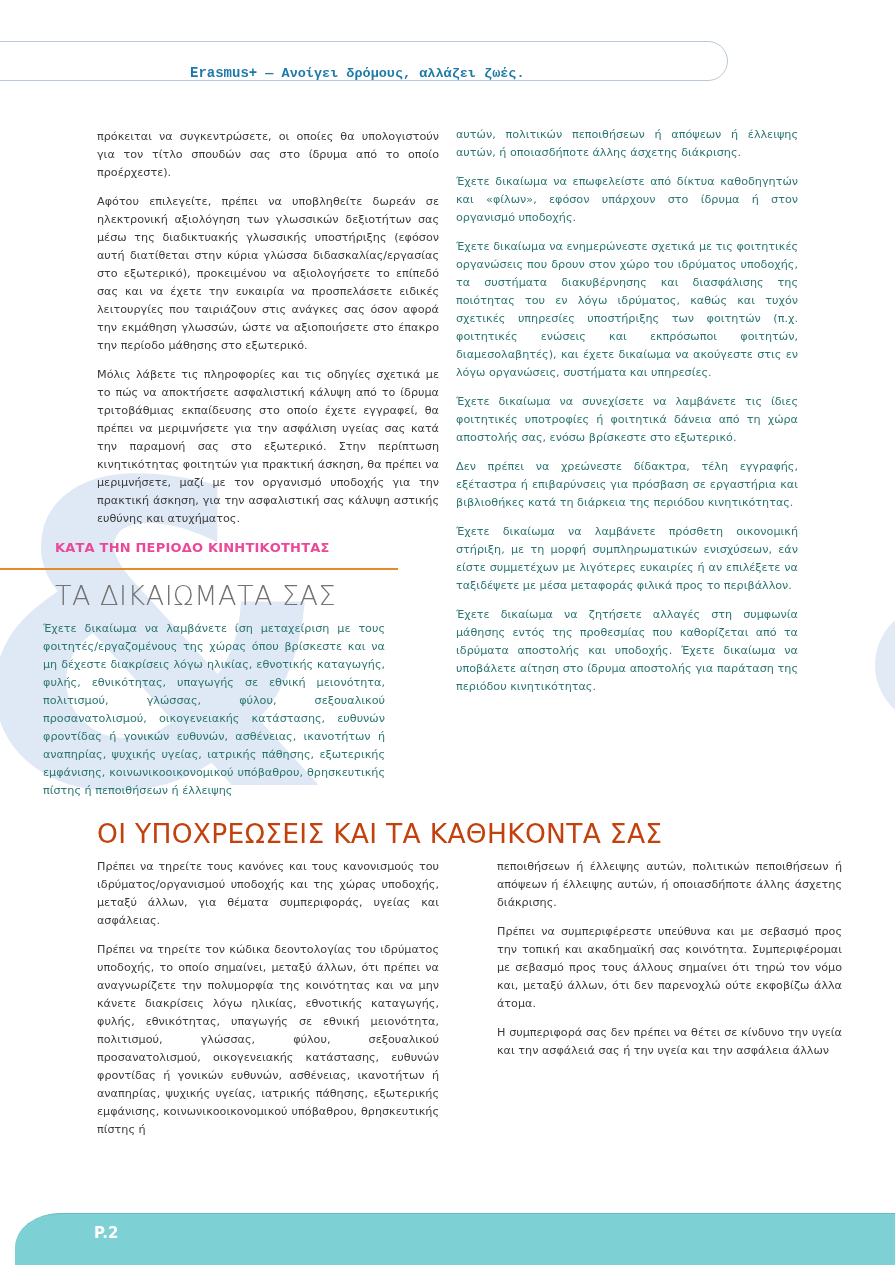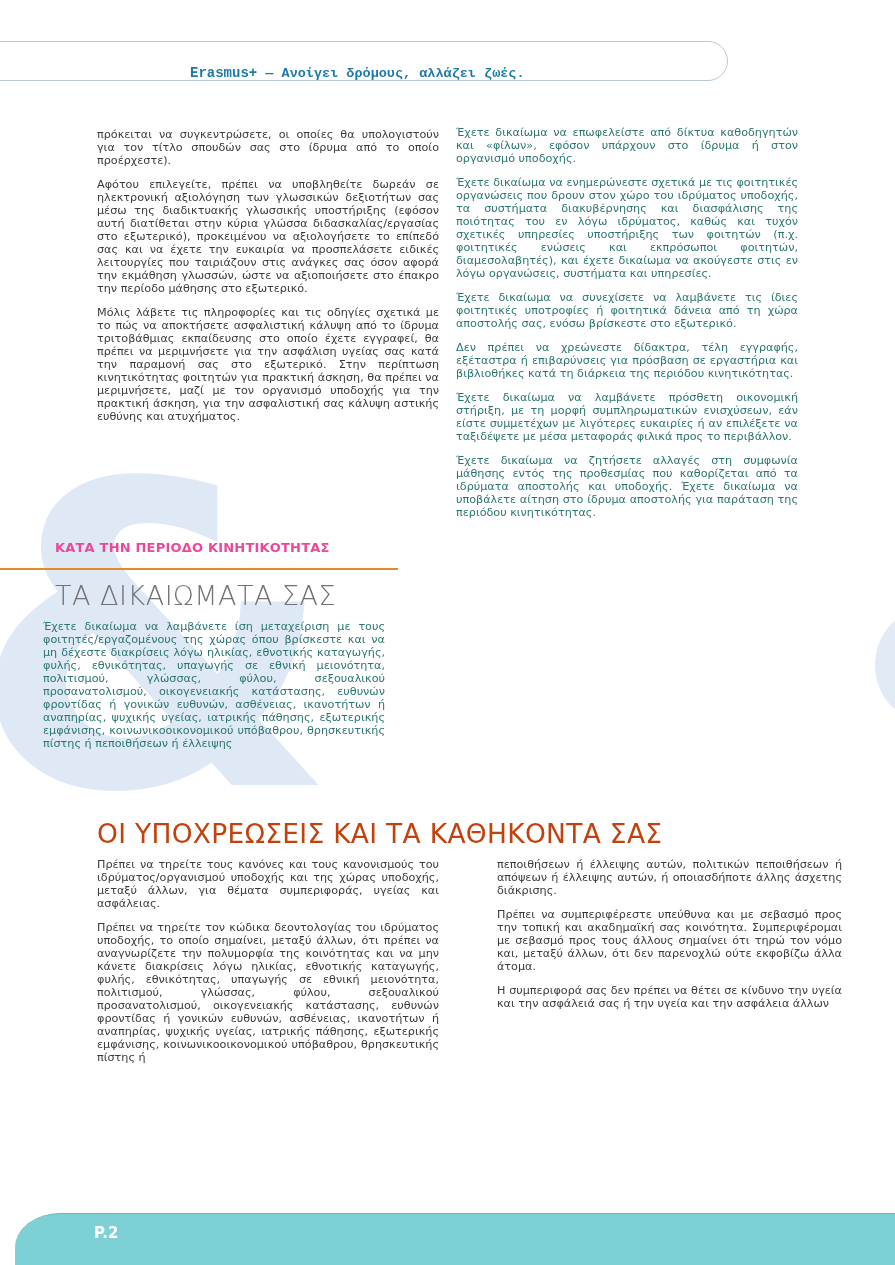--- a/index.html
+++ b/index.html
@@ -23,21 +23,21 @@
   .amp {
     position:absolute; left:-30px; top:430px;
     font-size:420px; line-height:1; color:#dfe8f5; font-weight:bold;
     font-family:"DejaVu Sans", sans-serif; z-index:0; user-select:none;
   }
   .circle-right {
     position:absolute; left:875px; top:605px; width:120px; height:120px;
     border-radius:50%; background:#e2eaf6; z-index:0;
   }
   .col {
-    position:absolute; font-size:11.2px; line-height:13px;
+    position:absolute; font-size:11.2px; line-height:18px;
     text-align:justify; z-index:1;
   }
   .col p { margin:0 0 11px 0; }
   .dark { color:#3a3a3a; }
   .teal { color:#2b7570; }
   #col-a { left:97px; top:128px; width:342px; }
   #col-b { left:456px; top:126px; width:342px; }
   .section-label {
     position:absolute; left:55px; top:540px; z-index:1;
     font-size:13px; font-weight:bold; color:#ec4899; letter-spacing:0.2px;
@@ -80,20 +80,21 @@
   <span class="brand">Erasmus+</span><span> — </span><span>Ανοίγει δρόμους, αλλάζει ζωές.</span>
 </div>
 
 <div class="col dark" id="col-a">
   <p>πρόκειται να συγκεντρώσετε, οι οποίες θα υπολογιστούν για τον τίτλο σπουδών σας στο ίδρυμα από το οποίο προέρχεστε).</p>
   <p>Αφότου επιλεγείτε, πρέπει να υποβληθείτε δωρεάν σε ηλεκτρονική αξιολόγηση των γλωσσικών δεξιοτήτων σας μέσω της διαδικτυακής γλωσσικής υποστήριξης (εφόσον αυτή διατίθεται στην κύρια γλώσσα διδασκαλίας/εργασίας στο εξωτερικό), προκειμένου να αξιολογήσετε το επίπεδό σας και να έχετε την ευκαιρία να προσπελάσετε ειδικές λειτουργίες που ταιριάζουν στις ανάγκες σας όσον αφορά την εκμάθηση γλωσσών, ώστε να αξιοποιήσετε στο έπακρο την περίοδο μάθησης στο εξωτερικό.</p>
   <p>Μόλις λάβετε τις πληροφορίες και τις οδηγίες σχετικά με το πώς να αποκτήσετε ασφαλιστική κάλυψη από το ίδρυμα τριτοβάθμιας εκπαίδευσης στο οποίο έχετε εγγραφεί, θα πρέπει να μεριμνήσετε για την ασφάλιση υγείας σας κατά την παραμονή σας στο εξωτερικό. Στην περίπτωση κινητικότητας φοιτητών για πρακτική άσκηση, θα πρέπει να μεριμνήσετε, μαζί με τον οργανισμό υποδοχής για την πρακτική άσκηση, για την ασφαλιστική σας κάλυψη αστικής ευθύνης και ατυχήματος.</p>
 </div>
 
 <div class="col teal" id="col-b">
+  <p>αυτών, πολιτικών πεποιθήσεων ή απόψεων ή έλλειψης αυτών, ή οποιασδήποτε άλλης άσχετης διάκρισης.</p>
   <p>Έχετε δικαίωμα να επωφελείστε από δίκτυα καθοδηγητών και «φίλων», εφόσον υπάρχουν στο ίδρυμα ή στον οργανισμό υποδοχής.</p>
   <p>Έχετε δικαίωμα να ενημερώνεστε σχετικά με τις φοιτητικές οργανώσεις που δρουν στον χώρο του ιδρύματος υποδοχής, τα συστήματα διακυβέρνησης και διασφάλισης της ποιότητας του εν λόγω ιδρύματος, καθώς και τυχόν σχετικές υπηρεσίες υποστήριξης των φοιτητών (π.χ. φοιτητικές ενώσεις και εκπρόσωποι φοιτητών, διαμεσολαβητές), και έχετε δικαίωμα να ακούγεστε στις εν λόγω οργανώσεις, συστήματα και υπηρεσίες.</p>
   <p>Έχετε δικαίωμα να συνεχίσετε να λαμβάνετε τις ίδιες φοιτητικές υποτροφίες ή φοιτητικά δάνεια από τη χώρα αποστολής σας, ενόσω βρίσκεστε στο εξωτερικό.</p>
   <p>Δεν πρέπει να χρεώνεστε δίδακτρα, τέλη εγγραφής, εξέταστρα ή επιβαρύνσεις για πρόσβαση σε εργαστήρια και βιβλιοθήκες κατά τη διάρκεια της περιόδου κινητικότητας.</p>
   <p>Έχετε δικαίωμα να λαμβάνετε πρόσθετη οικονομική στήριξη, με τη μορφή συμπληρωματικών ενισχύσεων, εάν είστε συμμετέχων με λιγότερες ευκαιρίες ή αν επιλέξετε να ταξιδέψετε με μέσα μεταφοράς φιλικά προς το περιβάλλον.</p>
   <p>Έχετε δικαίωμα να ζητήσετε αλλαγές στη συμφωνία μάθησης εντός της προθεσμίας που καθορίζεται από τα ιδρύματα αποστολής και υποδοχής. Έχετε δικαίωμα να υποβάλετε αίτηση στο ίδρυμα αποστολής για παράταση της περιόδου κινητικότητας.</p>
 </div>
 
 <div class="section-label">ΚΑΤΑ ΤΗΝ ΠΕΡΙΟΔΟ ΚΙΝΗΤΙΚΟΤΗΤΑΣ</div>
 <div class="orange-rule"></div>

